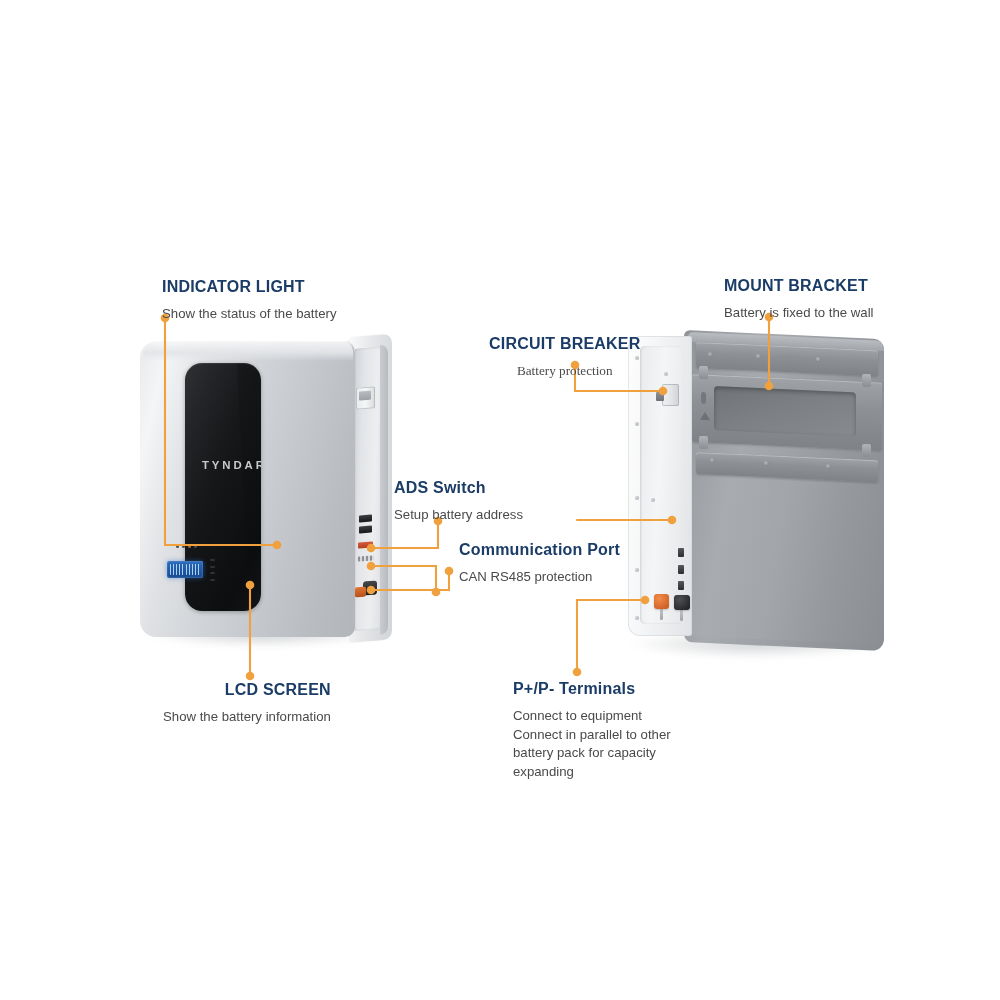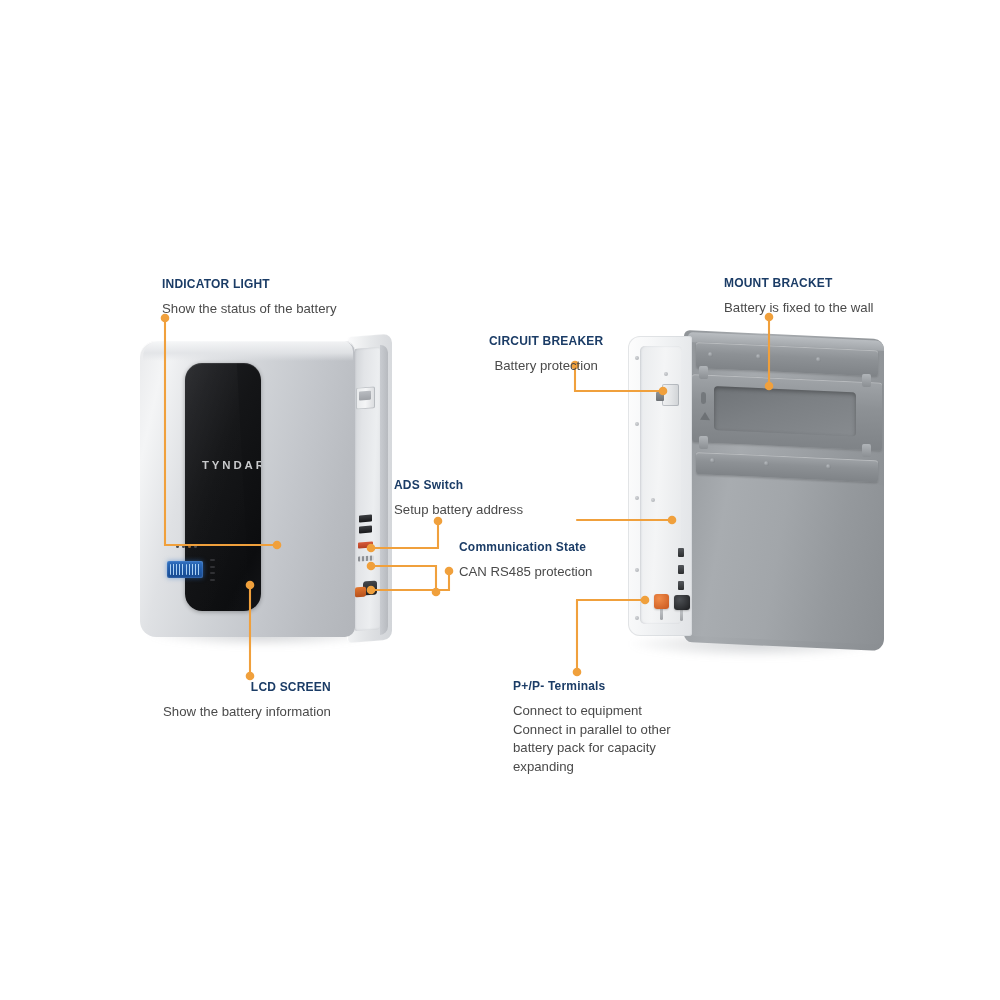--- a/index.html
+++ b/index.html
@@ -17,21 +17,21 @@
     position: absolute;
     inset: 0;
     width: 1000px;
     height: 1000px;
   }
 
   
   .callout { position: absolute; }
   .callout .c-title {
     color: #1b3c66;
-    font-size: 12px;
+    font-size: 16px;
     font-weight: bold;
     letter-spacing: 0.2px;
     line-height: 1.25;
     white-space: nowrap;
   }
   .callout .c-desc {
     color: #4a4a4a;
     font-size: 13.2px;
     font-weight: normal;
     line-height: 1.42;
@@ -591,28 +591,28 @@
     <div class="c-title">LCD SCREEN</div>
     <div class="c-desc">Show the battery information</div>
   </div>
 
   <div class="callout" style="left:394px; top:478px;">
     <div class="c-title">ADS Switch</div>
     <div class="c-desc">Setup battery address</div>
   </div>
 
   <div class="callout" style="left:459px; top:540px;">
-    <div class="c-title">Communication State</div>
+    <div class="c-title">Communication Port</div>
     <div class="c-desc">CAN RS485 protection</div>
   </div>
 
 
   <div class="callout" style="left:489px; top:334px;">
     <div class="c-title">CIRCUIT BREAKER</div>
-    <div class="c-desc" style="text-align:center;">Battery protection</div>
+    <div class="c-desc" style="text-align:center;font-family:Liberation Serif, serif;">Battery protection</div>
   </div>
 
   <div class="callout" style="left:724px; top:276px;">
     <div class="c-title">MOUNT BRACKET</div>
     <div class="c-desc">Battery is fixed to the wall</div>
   </div>
 
   <div class="callout" style="left:513px; top:679px;">
     <div class="c-title">P+/P- Terminals</div>
     <div class="c-desc">Connect to equipment</div>

